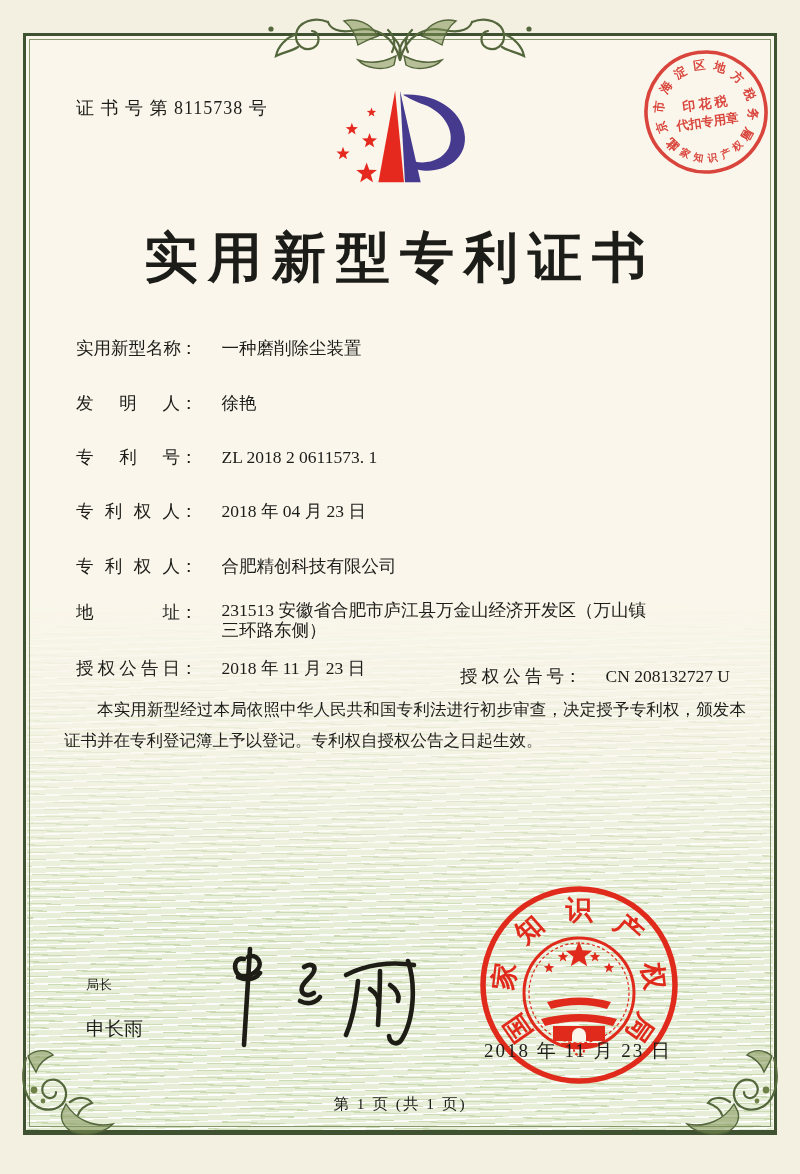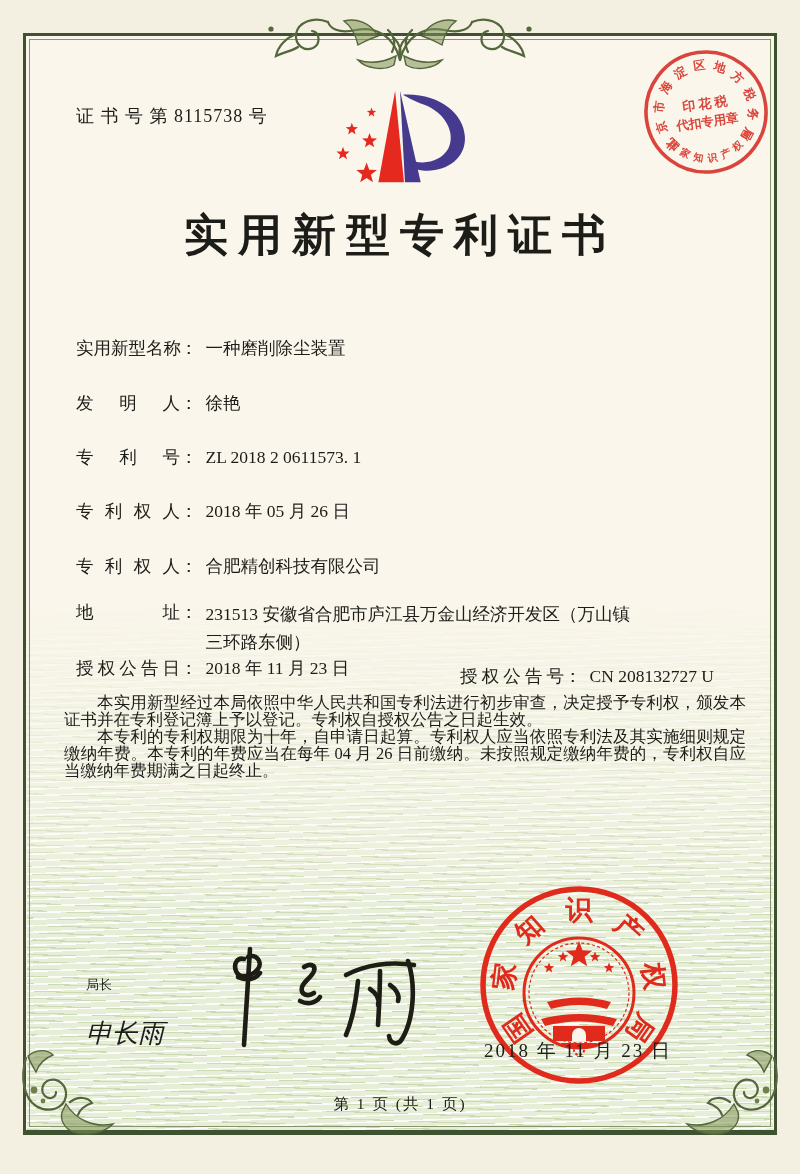--- a/index.html
+++ b/index.html
@@ -25,40 +25,40 @@
     border:3px solid #3e5232;border-bottom-width:5px;pointer-events:none;
   }
   .frame::after{content:"";position:absolute;inset:3px;border:1px solid #84966a;}
   .flourish{position:absolute;left:258px;top:14px;width:284px;height:64px;}
   .corner{position:absolute;width:100px;height:92px;top:1048px;}
   .corner.left{left:16px}
   .corner.right{left:684px}
   .orn-stroke{fill:none;stroke:#54663c;stroke-width:2.2;stroke-linecap:round}
   .orn-fill{fill:#7e9154;fill-opacity:.55;stroke:#54663c;stroke-width:1.4}
 
-  .cert-no{position:absolute;left:76px;top:104px;font-size:18px;letter-spacing:1px;}
+  .cert-no{position:absolute;left:76px;top:96px;font-size:18px;letter-spacing:1px;}
   .logo-svg{position:absolute;left:318px;top:80px;width:168px;height:118px;}
   .tax-svg{position:absolute;left:640px;top:46px;width:132px;height:132px;transform:rotate(-8deg);}
   .tax-svg text{font-family:"Liberation Serif",serif;}
-  .doc-title{position:absolute;left:0;right:0;top:206px;margin:0;text-align:center;
-    font-size:44px;font-weight:700;letter-spacing:10px;}
+  .doc-title{position:absolute;left:0;right:0;top:206px;margin:16px;text-align:center;
+    font-size:54px;font-weight:700;letter-spacing:10px;}
 
   .fields{position:absolute;left:76px;top:336px;width:660px;font-size:17.5px;}
   .frow{position:absolute;left:0;white-space:nowrap;}
   .flabel{display:inline-block;width:104px;text-align:justify;text-align-last:justify;}
   .fcolon{display:inline-block;}
-  .fvalue{margin-left:8px;}
-  .fvalue.pre{display:inline-block;vertical-align:top;white-space:pre-line;width:525px;line-height:28px;}
+  .fvalue{margin-left:24px;}
+  .fvalue.pre{display:inline-block;vertical-align:top;white-space:pre-line;width:525px;line-height:20px;}
   .grant-right{position:absolute;left:384px;top:8px;}
 
   .paras{position:absolute;left:64px;top:694px;width:682px;}
-  .paras p{margin:0;font-size:16.5px;line-height:17px;text-align:justify;text-indent:2em;}
+  .paras p{margin:0;font-size:16.5px;line-height:31px;text-align:justify;text-indent:2em;}
 
   .sig-title{position:absolute;left:86px;top:976px;font-size:13px;}
-  .sig-name{position:absolute;left:86px;top:1016px;font-size:26px;font-style:italic;}
+  .sig-name{position:absolute;left:86px;top:1016px;font-size:19px;}
   .signature-svg{position:absolute;left:200px;top:936px;width:235px;height:120px;}
   .sig-stroke{fill:none;stroke:#1d1d15;stroke-width:4.6;stroke-linecap:round;stroke-linejoin:round}
 
   .seal-svg{position:absolute;left:472px;top:878px;width:214px;height:214px;}
   .seal-svg text{font-family:"Liberation Serif",serif;}
   .seal-red{stroke:#e02a1c;fill:none}
   .seal-fill{fill:#e02a1c;stroke:none}
   .seal-date{position:absolute;left:478px;top:1038px;width:200px;text-align:center;
     font-size:19px;letter-spacing:2px;}
   .page-footer{position:absolute;left:0;right:0;top:1094px;text-align:center;font-size:15.5px;letter-spacing:2px;}
@@ -147,40 +147,39 @@
   <div class="frow" style="top:0">
     <span class="flabel">实用新型名称</span><span class="fcolon">：</span><span class="fvalue">一种磨削除尘装置</span>
   </div>
   <div class="frow" style="top:55px">
     <span class="flabel">发明人</span><span class="fcolon">：</span><span class="fvalue">徐艳</span>
   </div>
   <div class="frow" style="top:109px">
     <span class="flabel">专利号</span><span class="fcolon">：</span><span class="fvalue">ZL 2018 2 0611573. 1</span>
   </div>
   <div class="frow" style="top:163px">
-    <span class="flabel">专利权人</span><span class="fcolon">：</span><span class="fvalue">2018 年 05 月 26 日</span>
+    <span class="flabel">专利权人</span><span class="fcolon">：</span><span class="fvalue">2018 年 04 月 23 日</span>
   </div>
   <div class="frow" style="top:218px">
     <span class="flabel">专利权人</span><span class="fcolon">：</span><span class="fvalue">合肥精创科技有限公司</span>
   </div>
   <div class="frow" style="top:264px">
     <span class="flabel">地址</span><span class="fcolon">：</span><span class="fvalue pre">231513 安徽省合肥市庐江县万金山经济开发区（万山镇
 三环路东侧）</span>
   </div>
   <div class="frow" style="top:320px">
     <span class="flabel">授权公告日</span><span class="fcolon">：</span><span class="fvalue">2018 年 11 月 23 日</span>
     <span class="grant-right">
       <span class="flabel">授权公告号</span><span class="fcolon">：</span><span class="fvalue">CN 208132727 U</span>
     </span>
   </div>
 </div>
 
 <div class="paras">
   <p>本实用新型经过本局依照中华人民共和国专利法进行初步审查，决定授予专利权，颁发本证书并在专利登记簿上予以登记。专利权自授权公告之日起生效。</p>
-  <p>本专利的专利权期限为十年，自申请日起算。专利权人应当依照专利法及其实施细则规定缴纳年费。本专利的年费应当在每年 04 月 26 日前缴纳。未按照规定缴纳年费的，专利权自应当缴纳年费期满之日起终止。</p>
 </div>
 
 <div class="sig-title">局长</div>
 <div class="sig-name">申长雨</div>
 
 <svg class="signature-svg" viewBox="0 0 235 118">
   <path class="sig-stroke" d="M44,22 C38,20 33,26 36,34 C39,42 52,40 58,32 C63,25 56,16 48,20"></path>
   <path class="sig-stroke" d="M38,40 C48,44 56,42 60,36"></path>
   <path class="sig-stroke" d="M50,12 C48,40 46,80 44,108"></path>
   <path class="sig-stroke" d="M104,30 C110,26 116,28 114,34 C112,40 104,44 102,50 C100,58 108,60 114,56"></path>

